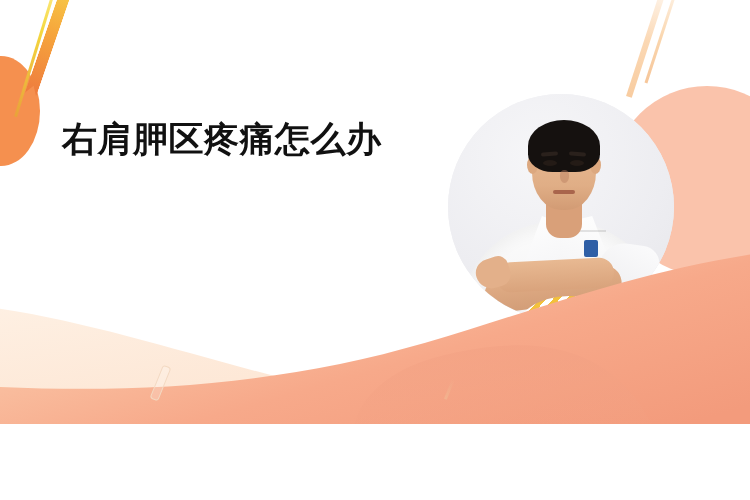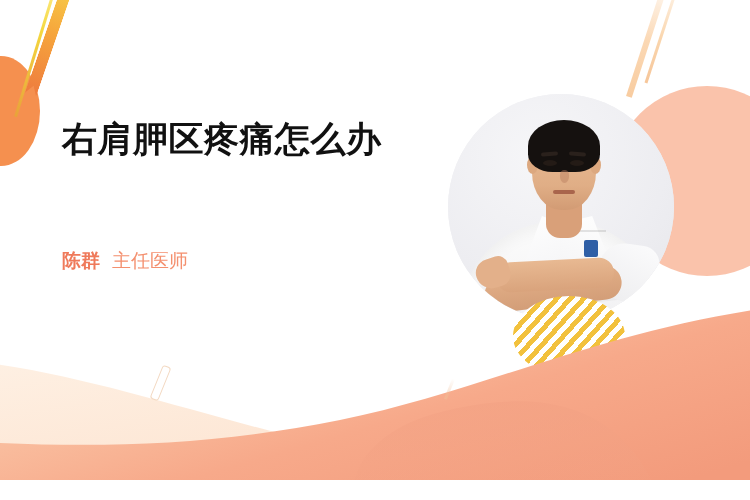--- a/index.html
+++ b/index.html
@@ -3,21 +3,21 @@
 <meta charset="utf-8">
 <style>
   html, body {
     margin: 0;
     padding: 0;
     background: #ffffff;
   }
   #card {
     position: relative;
     width: 750px;
-    height: 480px;
+    height: 424px;
     overflow: hidden;
     background: #ffffff;
     font-family: "Liberation Sans", "DejaVu Sans", sans-serif;
   }
 
   
   .deco { position: absolute; pointer-events: none; }
 
   
   #circle-orange-left {
@@ -383,18 +383,15 @@
     </defs>
     <path d="M0,172 C120,178 230,176 360,150 C500,122 620,60 800,36 L800,220 L0,220 Z" fill="url(#gDark)"></path>
     <path d="M372,220 C380,170 430,140 520,132 C600,126 650,160 676,220 Z" fill="url(#gDark2)"></path>
   </svg>
 
   <div class="deco" id="sliver"></div>
   <div class="deco" id="sliver-2"></div>
 
   <div id="title">右肩胛区疼痛怎么办</div>
 
-  <div id="doctor-line">
-    <span id="doctor-name">陈群</span><span id="doctor-title">主任医师</span>
-  </div>
 
 
 </div>
 
 </body></html>

